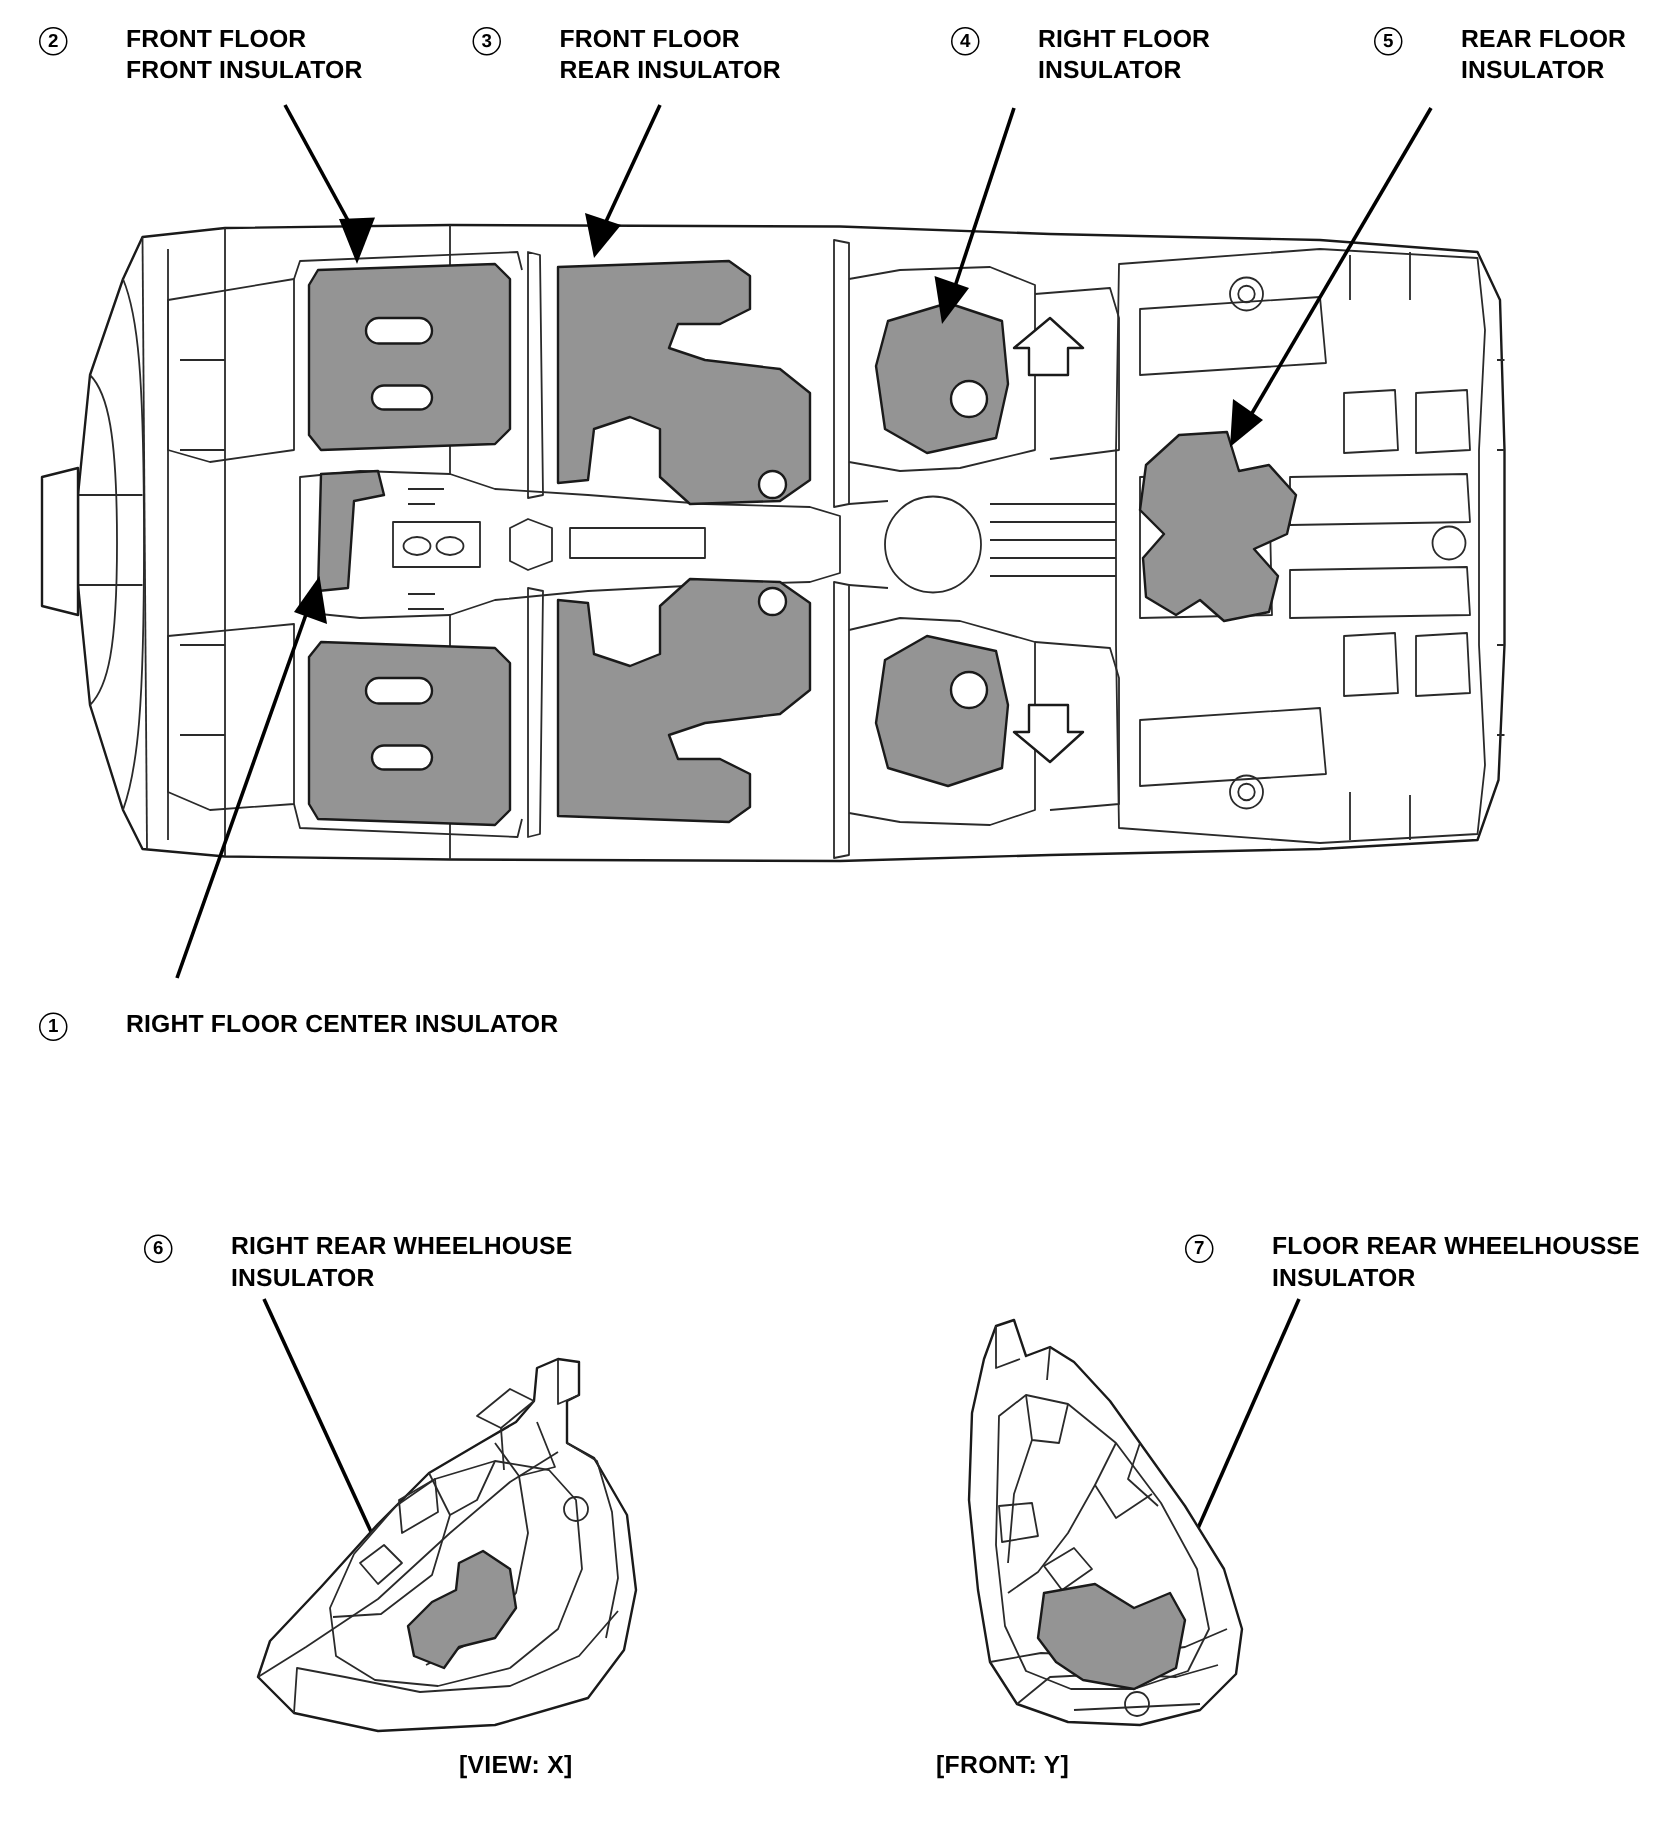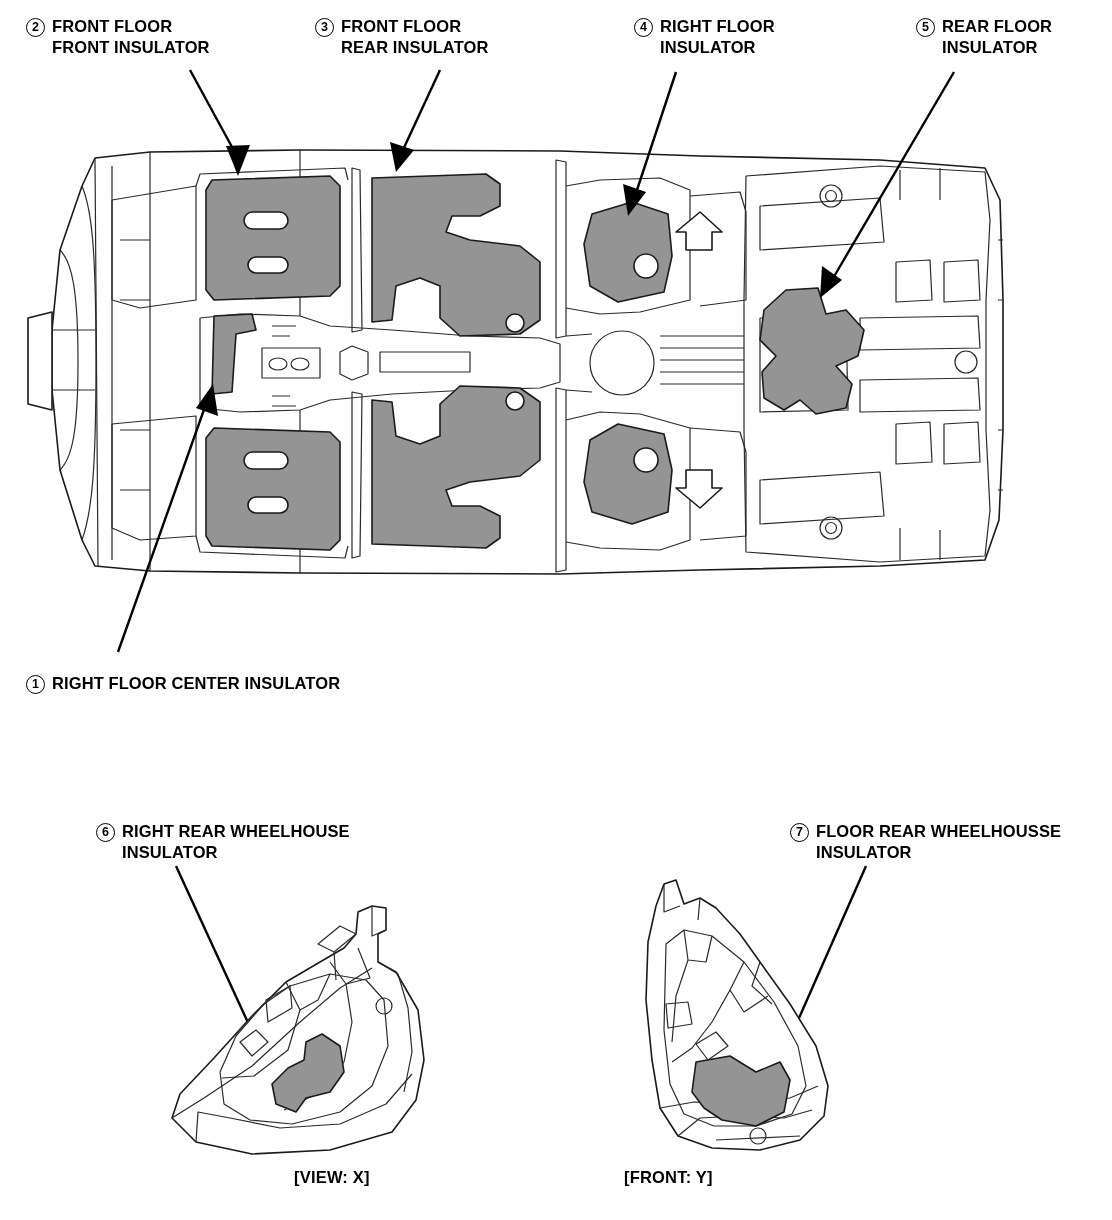--- a/index.html
+++ b/index.html
@@ -40,20 +40,21 @@
     line-height: 1;
     flex: none;
     margin-top: 2px;
   }
   .callout .lbl {
     font-size: 16.5px;
     font-weight: 700;
     line-height: 1.28;
     letter-spacing: .1px;
     white-space: pre-line;
+    margin-left: 32px;
   }
   .viewtag {
     position: absolute;
     font-size: 16.5px;
     font-weight: 700;
     letter-spacing: .2px;
   }
   .marker {
     position: absolute;
     font-size: 15.5px;
@@ -143,21 +144,21 @@
 
   <div class="callout" style="left:790px; top:821px;">
     <span class="num">7</span>
     <span class="lbl">FLOOR REAR WHEELHOUSSE
 INSULATOR</span>
   </div>
 
   <div class="marker" style="left:681px; top:255px;">[X]</div>
   <div class="marker" style="left:681px; top:462px;">[Y]</div>
 
-  <div class="viewtag" style="left:294px; top:1168px;">[VIEW: X]</div>
+  <div class="viewtag" style="left:306px; top:1168px;">[VIEW: X]</div>
   <div class="viewtag" style="left:624px; top:1168px;">[FRONT: Y]</div>
 
   <svg class="layer" viewBox="0 0 1112 1220">
 
     <g>
       <path class="body-line" d="M95,158 L150,152 L300,150 L560,151 L700,156 L880,160 L985,168 L1000,200 L1003,300 L1003,430 L999,520 L985,560 L880,566 L700,570 L560,574 L300,573 L150,571 L95,566 L82,540 L60,470 L52,390 L52,330 L60,250 L82,186 Z"></path>
       <path class="body-line-thin" d="M95,158 L98,566"></path>
       <path class="body-line-thin" d="M112,166 L112,560"></path>
       <path class="body-line-thin" d="M52,330 L95,330 M52,390 L95,390"></path>
       <path class="body-line" d="M28,318 L52,312 L52,410 L28,404 Z"></path>

